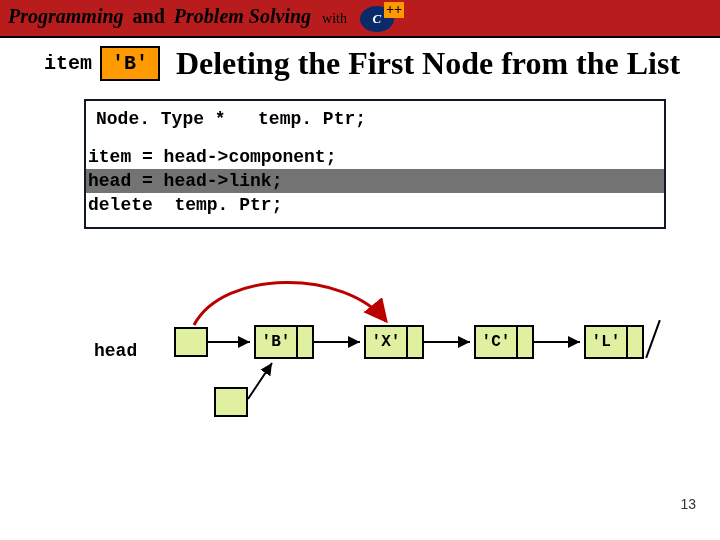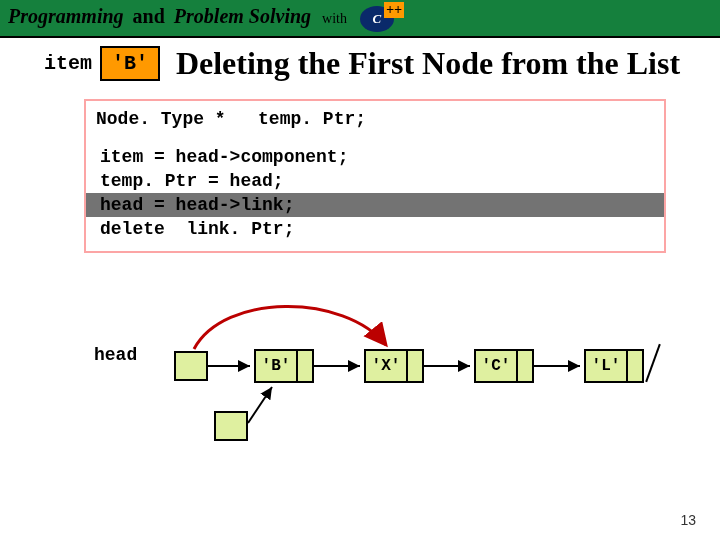--- a/index.html
+++ b/index.html
@@ -1,43 +1,43 @@
 <!DOCTYPE html>
 <html><head>
 <meta charset="utf-8">
 <style>
   * { box-sizing: border-box; margin: 0; padding: 0; }
   body { width: 720px; height: 540px; font-family: Georgia, serif; background: #fff; position: relative; }
-  .topbar { width: 100%; height: 36px; background: #15803d; display: flex; align-items: center; padding: 0 8px; }
+  .topbar { width: 100%; height: 36px; background: #b91c1c; display: flex; align-items: center; padding: 0 8px; }
   .brand { font-family: 'Times New Roman', serif; font-style: italic; font-weight: bold; font-size: 20px; color: #000; }
   .brand .w1 { color: #000; }
   .brand .amp { font-style: normal; margin: 0 4px; }
   .brand .with { font-style: normal; font-weight: normal; font-size: 14px; margin: 0 6px; }
   .cpp-badge { width: 34px; height: 26px; background: #0a2a6a; color: #fff; font-weight: bold; font-size: 13px; border-radius: 50%; display: inline-flex; align-items: center; justify-content: center; margin-left: 2px; position: relative; }
   .cpp-badge .plus { position: absolute; top: -4px; right: -10px; background: #ff9900; color: #000; font-size: 14px; font-weight: bold; padding: 0 2px; }
   .topline { height: 2px; background: #000; }
   .content { position: relative; padding: 8px 24px 0 24px; }
   .row1 { display: flex; align-items: center; margin-left: 20px; }
   .item-label { font-family: "Courier New", monospace; font-weight: bold; font-size: 20px; }
   .item-box { border: 2px solid #000; background: #ff9900; padding: 4px 10px; font-family: "Courier New", monospace; font-weight: bold; font-size: 20px; margin-left: 8px; }
   .title { font-family: 'Times New Roman', serif; font-size: 32px; font-weight: bold; text-align: center; flex: 1; line-height: 1.1; }
-  .codebox { border: 2px solid #fca5a5; margin: 18px 30px 0 60px; font-family: "Courier New", monospace; font-weight: bold; font-size: 18px; }
-  .codeline { padding: 2px 14px; white-space: pre; }
+  .codebox { border: 2px solid #0f172a; margin: 18px 30px 0 60px; font-family: "Courier New", monospace; font-weight: bold; font-size: 18px; }
+  .codeline { padding: 2px 2px; white-space: pre; }
   .code-top { border-bottom: 0; padding: 8px 10px 6px 10px; }
   .code-gap { height: 10px; }
   .hl { background: #737373; }
   .diagram { position: relative; height: 180px; margin-top: 20px; }
   .d-label { position: absolute; font-family: "Courier New", monospace; font-weight: bold; font-size: 18px; }
   .d-box { position: absolute; border: 2px solid #000; background: #dff0a0; display: flex; }
   .d-ptrbox { width: 34px; height: 30px; }
   .d-node { width: 60px; height: 34px; }
   .d-node .val { flex: 1; display: flex; align-items: center; justify-content: center; font-family: "Courier New", monospace; font-weight: bold; font-size: 16px; }
   .d-node .next { width: 16px; border-left: 2px solid #000; }
   .slash { position: absolute; width: 2px; height: 40px; background: #000; transform: rotate(20deg); }
-  .pagenum { position: absolute; right: 24px; bottom: 12px; font-family: Arial, sans-serif; font-size: 14px; color: #333; }
+  .pagenum { position: absolute; right: 24px; bottom: 28px; font-family: Arial, sans-serif; font-size: 14px; color: #333; }
   svg.arrows { position: absolute; left: 0; top: 0; width: 100%; height: 100%; pointer-events: none; }
 </style>
 </head>
 <body>
 
 <div class="topbar">
   <span class="brand">
     <span class="w1">Programming</span>
     <span class="amp">and</span>
     <span class="w1">Problem Solving</span>
@@ -54,28 +54,27 @@
   <div class="row1">
     <span class="item-label">item</span>
     <span class="item-box">'B'</span>
     <div class="title">Deleting the First Node from the List</div>
   </div>
 
   <div class="codebox">
     <div class="codeline code-top">Node. Type *   temp. Ptr;</div>
     <div class="code-gap"></div>
     <div class="codeline">item = head-&gt;component;</div>
-    <div class="codeline">temp. Ptr = head;</div>
     <div class="codeline hl">head = head-&gt;link;</div>
-    <div class="codeline">delete  link. Ptr;</div>
+    <div class="codeline">delete  temp. Ptr;</div>
     <div class="code-gap"></div>
   </div>
 
   <div class="diagram">
-    <div class="d-label" style="left:70px; top:72px;">head</div>
+    <div class="d-label" style="left:70px; top:92px;">head</div>
     <div class="d-box d-ptrbox" style="left:150px; top:78px;"></div>
 
     <div class="d-box d-ptrbox" style="left:190px; top:138px;"></div>
 
     <div class="d-box d-node" style="left:230px; top:76px;">
       <div class="val">'B'</div>
       <div class="next"></div>
     </div>
     <div class="d-box d-node" style="left:340px; top:76px;">
       <div class="val">'X'</div>

